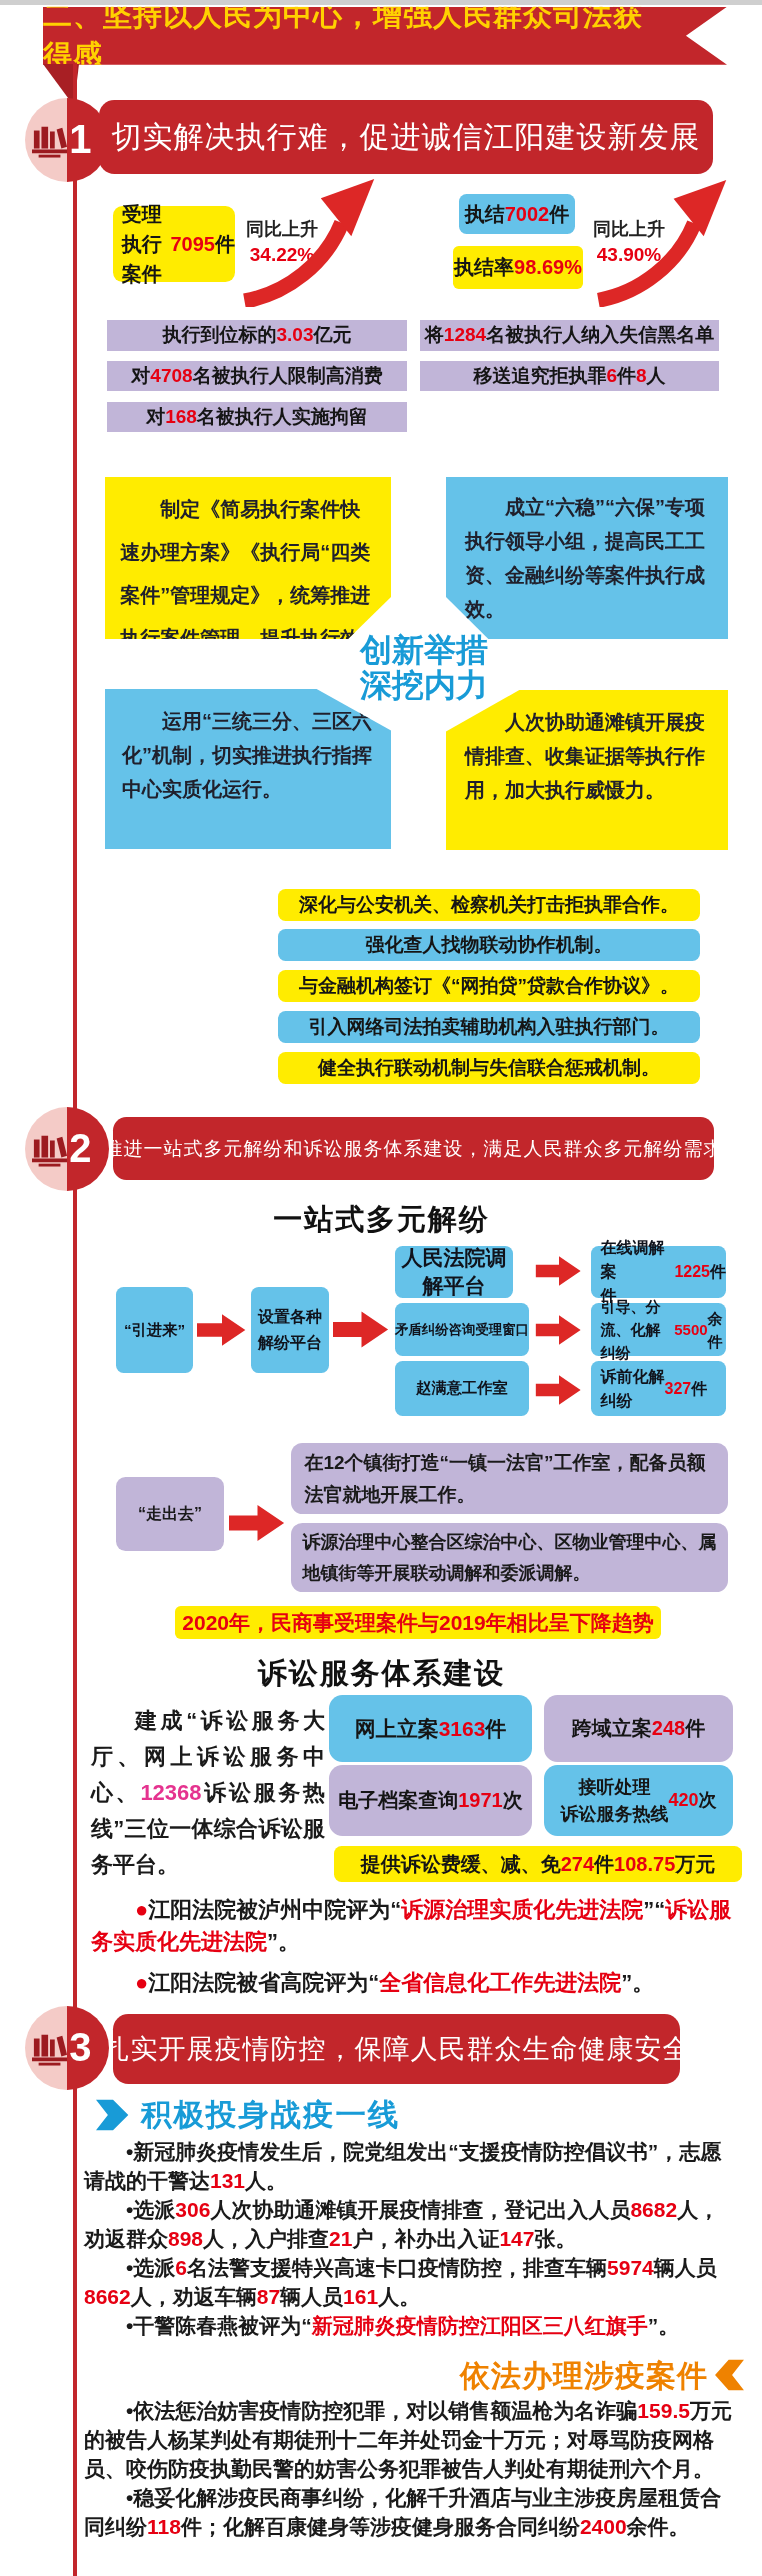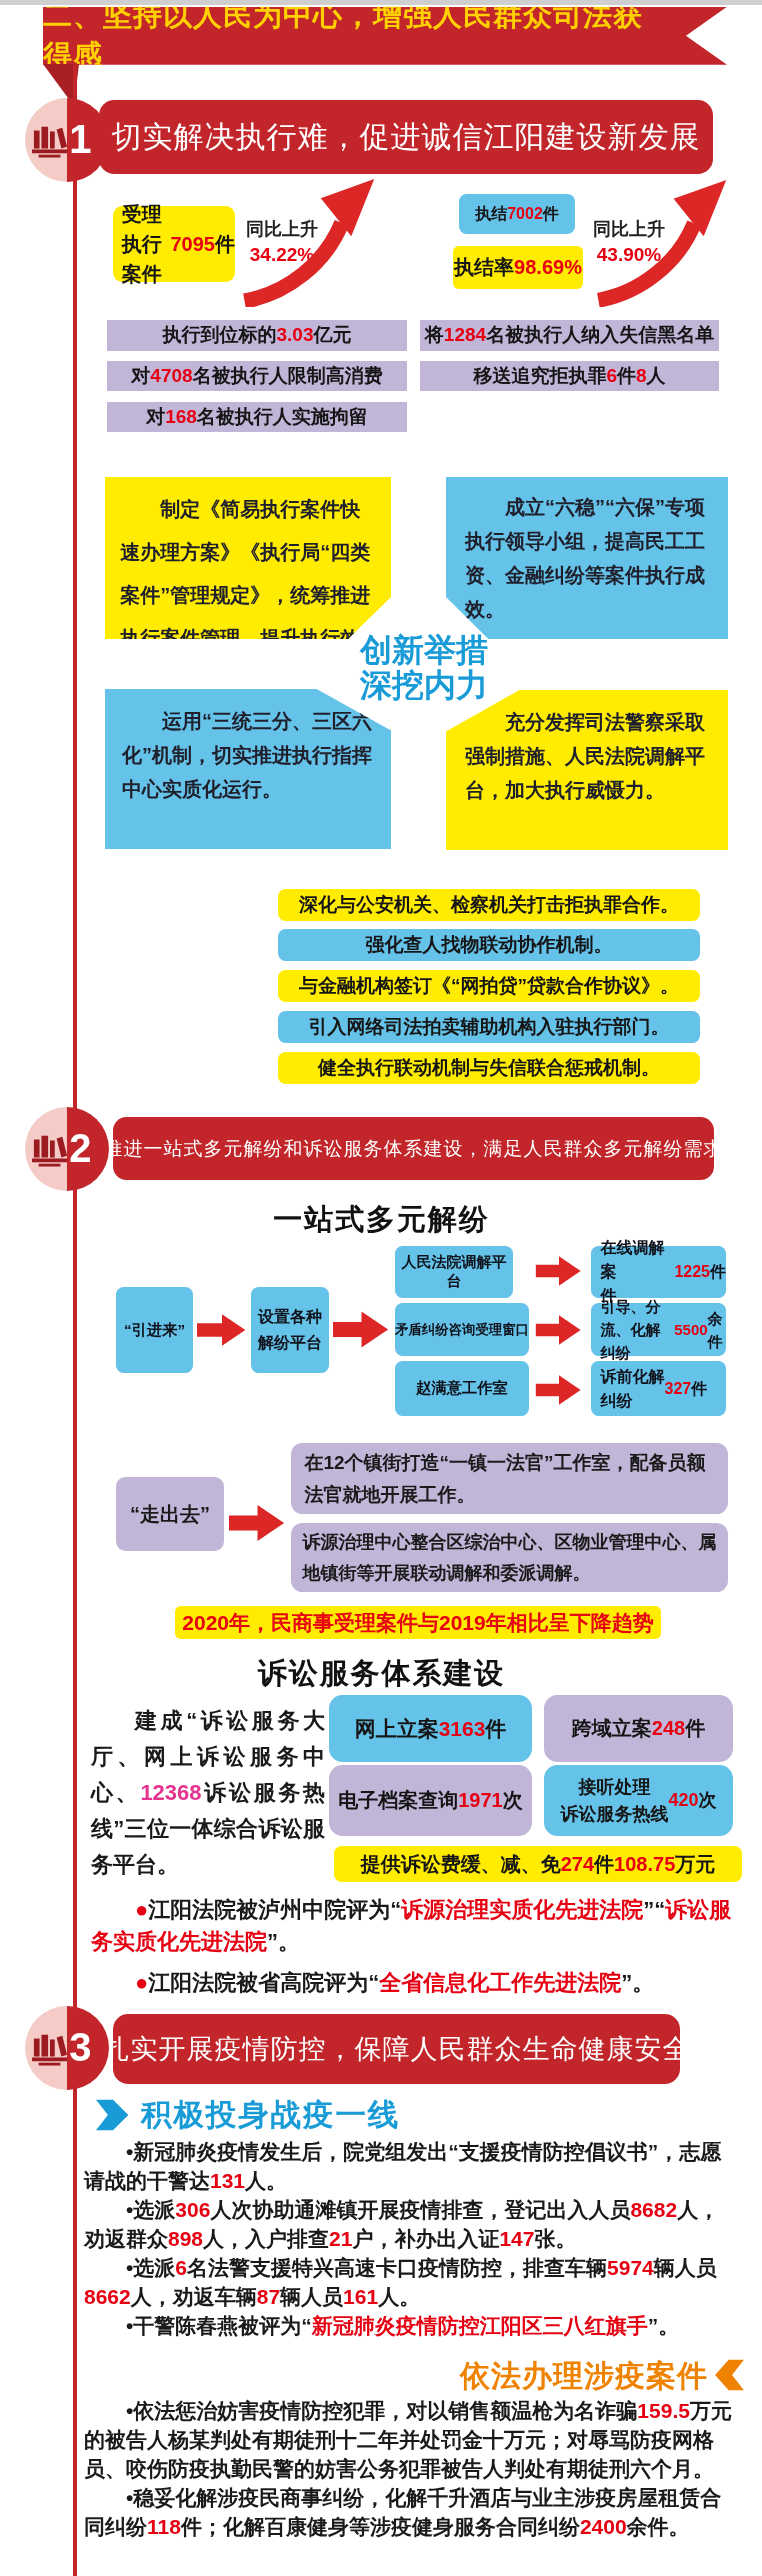--- a/index.html
+++ b/index.html
@@ -80,21 +80,21 @@
 案件</span><span class="seg-red">7095</span><span>件</span></div>
   <div class="trend" style="left:237px;top:216px;width:90px;">
     <div>同比上升</div>
     <div class="tv">34.22%</div>
   </div>
   <svg class="abs" style="left:235px;top:177px;" width="143" height="130" viewBox="0 0 150 136">
     <path d="M10,130 C55,122 95,90 112,48" fill="none" stroke="#dd2726" stroke-width="16"></path>
     <polygon points="90,22 146,2 122,62" fill="#dd2726"></polygon>
   </svg>
 
-  <div class="box bb flexc" style="left:459px;top:194px;width:116px;height:40px;border-radius:7.6px;font-size:16px;">
+  <div class="box bb flexc" style="left:459px;top:194px;width:116px;height:40px;border-radius:7.6px;font-size:20px;">
       <span>执结</span>
       <span class="seg-red">7002</span>
       <span>件</span>
     </div>
   <div class="box yb flexc" style="left:453px;top:246px;width:130px;height:43px;border-radius:5.7px;font-size:20px;">
       <span>执结率</span>
       <span class="seg-red">98.69%</span>
     </div>
   <div class="trend" style="left:584px;top:216px;width:90px;">
     <div>同比上升</div>
@@ -133,21 +133,21 @@
       <span>人</span>
     </div>
 
   <div class="bigbox yb" style="left:105px;top:477px;width:286px;height:162px;font-size:20px;line-height:43px;padding:11.4px 15.3px;text-indent:2em;clip-path:polygon(0 0,100% 0,100% 74%,85% 100%,0 100%);">制定《简易执行案件快速办理方案》《执行局“四类案件”管理规定》，统筹推进执行案件管理，提升执行效率。</div>
   <div class="bigbox bb" style="left:446px;top:477px;width:282px;height:162px;font-size:20px;line-height:34px;padding:13.4px 19px;text-indent:2em;clip-path:polygon(0 0,100% 0,100% 100%,15% 100%,0 74%);">成立“六稳”“六保”专项执行领导小组，提高民工工资、金融纠纷等案件执行成效。</div>
   <div class="ctitle" style="left:319px;top:633px;width:210px;">
     <div>创新举措</div>
     <div>深挖内力</div>
   </div>
   <div class="bigbox bb" style="left:105px;top:689px;width:286px;height:160px;font-size:20px;line-height:34px;padding:15.3px 17px;text-indent:2em;clip-path:polygon(0 0,74% 0,100% 26%,100% 100%,0 100%);">运用“三统三分、三区六化”机制，切实推进执行指挥中心实质化运行。</div>
-  <div class="bigbox yb" style="left:446px;top:690px;width:282px;height:160px;font-size:20px;line-height:34px;padding:15.3px 19px;text-indent:2em;clip-path:polygon(26% 0,100% 0,100% 100%,0 100%,0 26%);">充分发挥司法警察采取强制措施、人民法院调解平台，加大执行威慑力。</div>
+  <div class="bigbox yb" style="left:446px;top:690px;width:282px;height:160px;font-size:20px;line-height:34px;padding:15.3px 19px;text-indent:2em;clip-path:polygon(26% 0,100% 0,100% 100%,0 100%,0 26%);">人次协助通滩镇开展疫情排查、收集证据等执行作用，加大执行威慑力。</div>
 
   <div class="linkbar yb" style="top:889px;">深化与公安机关、检察机关打击拒执罪合作。</div>
   <div class="linkbar bb" style="top:929px;">强化查人找物联动协作机制。</div>
   <div class="linkbar bb" style="top:1011px;">引入网络司法拍卖辅助机构入驻执行部门。</div>
   <div class="linkbar yb" style="top:970px;">与金融机构签订《“网拍贷”贷款合作协议》。</div>
   <div class="linkbar yb" style="top:1052px;">健全执行联动机制与失信联合惩戒机制。</div>
 
   <div class="marker" style="top:1107px;">
     <svg width="40" height="36" viewBox="0 0 40 38" fill="#9c1b20">
       <rect x="3" y="9" width="6" height="19"></rect>
@@ -166,42 +166,42 @@
   <div class="flowbox" style="left:116px;top:1287px;width:77px;height:86px;font-size:15.3px;">“引进来”</div>
   <svg class="abs" style="left:197px;top:1309px;" width="50" height="42" viewBox="0 0 60 44">
     <polygon points="0,14 30,14 30,3 58,22 30,41 30,30 0,30" fill="#dd2726"></polygon>
   </svg>
   <div class="flowbox pre" style="left:251px;top:1287px;width:78px;height:86px;font-size:16px;line-height:26px;">设置各种
 解纷平台</div>
   <svg class="abs" style="left:333px;top:1303px;" width="57" height="53" viewBox="0 0 60 44">
     <polygon points="0,14 30,14 30,3 58,22 30,41 30,30 0,30" fill="#dd2726"></polygon>
   </svg>
 
-  <div class="flowbox" style="left:395px;top:1246px;width:118px;height:52px;font-size:15px;">人民法院调解平台</div>
+  <div class="flowbox" style="left:395px;top:1246px;width:118px;height:52px;font-size:21px;">人民法院调解平台</div>
   <div class="flowbox" style="left:395px;top:1303px;width:134px;height:53px;font-size:13.4px;">矛盾纠纷咨询受理窗口</div>
   <div class="flowbox" style="left:395px;top:1361px;width:134px;height:55px;font-size:15.3px;">赵满意工作室</div>
 
   <svg class="abs" style="left:534px;top:1254px;" width="50" height="34" viewBox="0 0 60 44">
     <polygon points="0,14 30,14 30,3 58,22 30,41 30,30 0,30" fill="#dd2726"></polygon>
   </svg>
   <svg class="abs" style="left:534px;top:1313px;" width="50" height="34" viewBox="0 0 60 44">
     <polygon points="0,14 30,14 30,3 58,22 30,41 30,30 0,30" fill="#dd2726"></polygon>
   </svg>
   <svg class="abs" style="left:534px;top:1373px;" width="50" height="34" viewBox="0 0 60 44">
     <polygon points="0,14 30,14 30,3 58,22 30,41 30,30 0,30" fill="#dd2726"></polygon>
   </svg>
 
   <div class="resbox pre" style="left:591px;top:1246px;width:135px;height:52px;font-size:16px;line-height:24px;"><span>在线调解案
 件</span><span class="seg-red">1225</span><span>件</span></div>
   <div class="resbox pre" style="left:591px;top:1303px;width:135px;height:53px;font-size:15px;line-height:23px;"><span>引导、分流、化解
 纠纷</span><span class="seg-red">5500</span><span>余件</span></div>
   <div class="resbox pre" style="left:591px;top:1361px;width:135px;height:55px;font-size:16px;line-height:24px;"><span>诉前化解
 纠纷</span><span class="seg-red">327</span><span>件</span></div>
 
-  <div class="pbox flexc" style="left:116px;top:1477px;width:108px;height:74px;border-radius:9.5px;font-size:20px;justify-content:center;">“走出去”</div>
+  <div class="pbox flexc" style="left:116px;top:1477px;width:108px;height:74px;border-radius:9.5px;font-size:16px;justify-content:center;">“走出去”</div>
   <svg class="abs" style="left:229px;top:1502px;" width="57" height="42" viewBox="0 0 60 44">
     <polygon points="0,14 30,14 30,3 58,22 30,41 30,30 0,30" fill="#dd2726"></polygon>
   </svg>
   <div class="pbox" style="left:291px;top:1443px;width:437px;height:71px;font-size:19px;line-height:31.5px;padding:4.8px 13.4px;">在12个镇街打造“一镇一法官”工作室，配备员额法官就地开展工作。</div>
   <div class="pbox" style="left:291px;top:1523px;width:437px;height:69px;font-size:18px;line-height:30.5px;padding:4.8px 11.4px;">诉源治理中心整合区综治中心、区物业管理中心、属地镇街等开展联动调解和委派调解。</div>
 
   <div class="box yb flexc" style="left:175px;top:1606px;width:486px;height:33px;border-radius:5.7px;font-size:21px;color:#e60012;white-space:nowrap;">2020年，民商事受理案件与2019年相比呈下降趋势</div>
 
   <div class="big-title" style="top:1654px;">诉讼服务体系建设</div>
 

